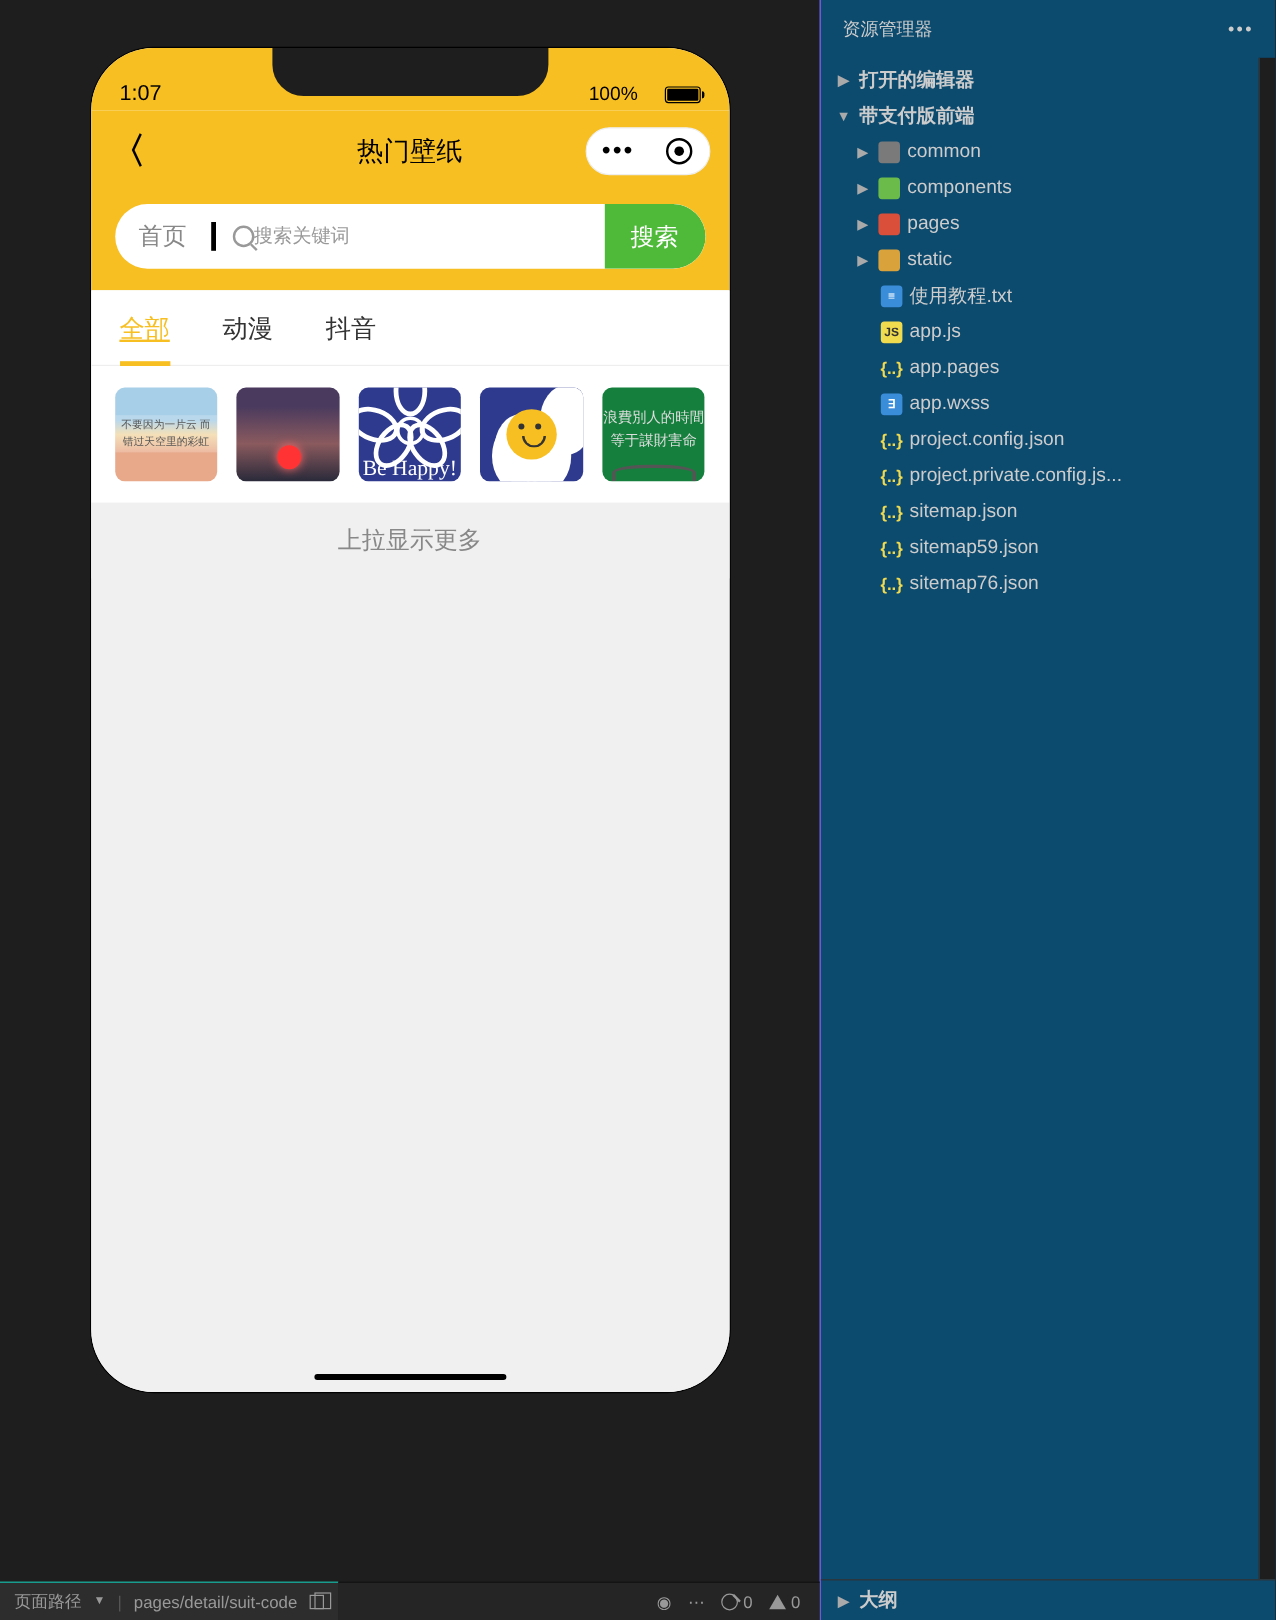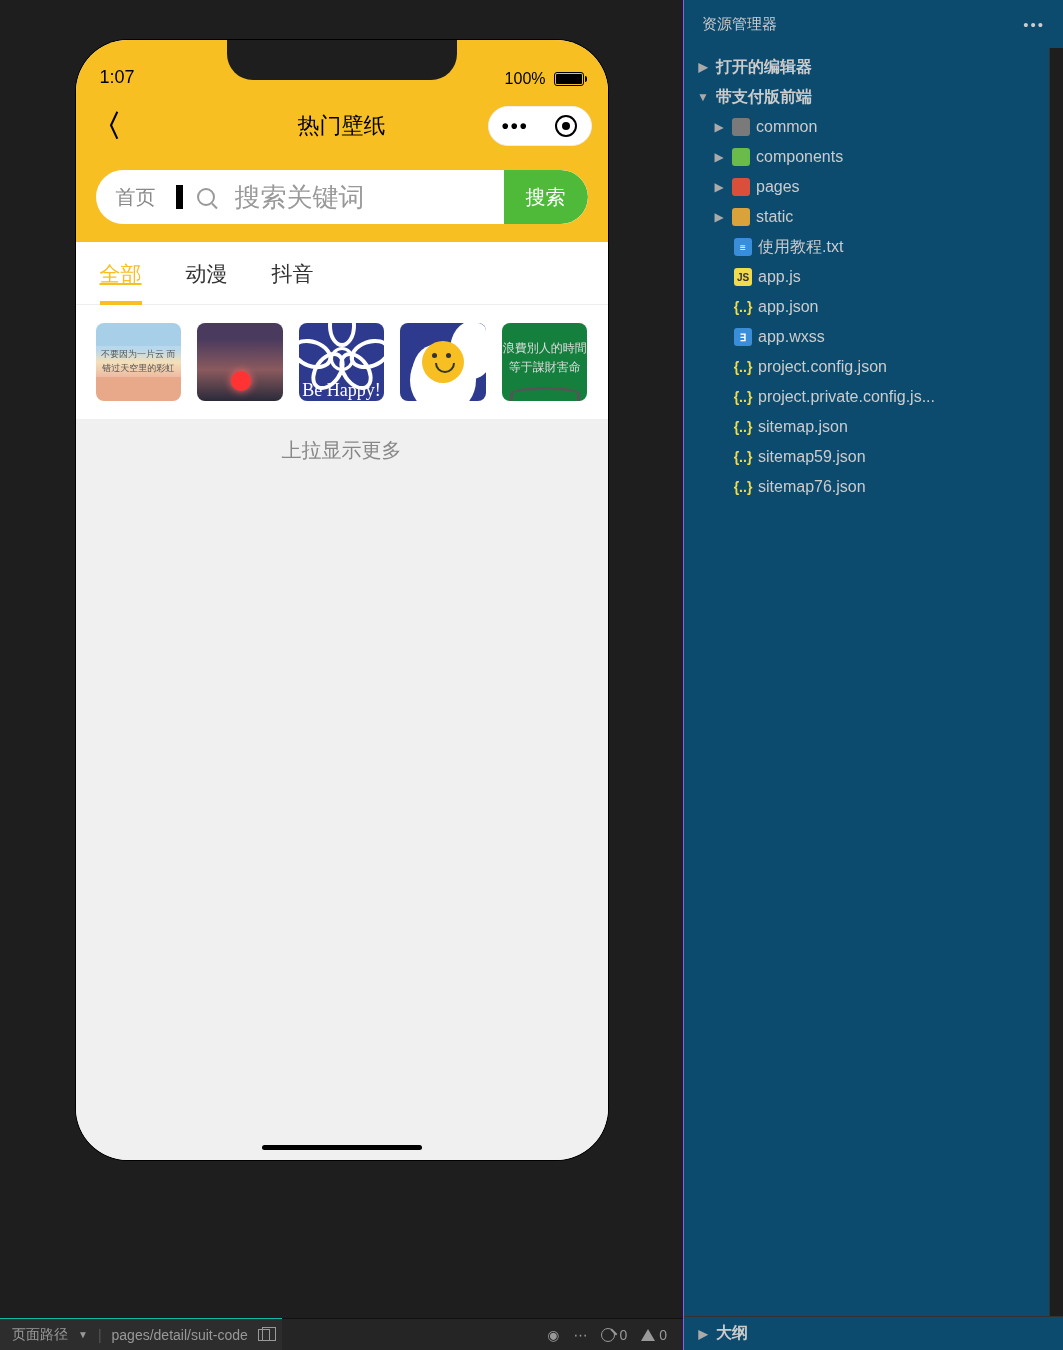--- a/index.html
+++ b/index.html
@@ -54,21 +54,21 @@
   height: 52px;
   background: #f7bf22;
   display: flex;
   align-items: flex-end;
   justify-content: space-between;
   padding: 0 24px 4px;
   font-size: 18px;
   color: #000;
 }
 .status-left { font-weight: 400; }
-.status-right { display: flex; align-items: center; gap: 8px; font-size: 16px;}
+.status-right { display: flex; align-items: center; gap: 22px; font-size: 16px;}
 .battery-icon {
   width: 30px; height: 14px; border: 1.5px solid #000; border-radius: 3px; position: relative;
 }
 .battery-icon::after { content:""; position:absolute; right:-4px; top:3px; width:2px; height:6px; background:#000; border-radius:0 2px 2px 0;}
 .battery-icon::before { content:""; position:absolute; left:1px; top:1px; bottom:1px; right:1px; background:#000; border-radius:1px;}
 .nav-bar {
   height: 68px;
   background: #f7bf22;
   display: flex;
   align-items: center;
@@ -113,31 +113,31 @@
   background: #fff;
   border-radius: 27px;
   display: flex;
   align-items: center;
   overflow: hidden;
 }
 .search-home {
   padding: 0 20px;
   font-size: 20px;
   color: #888;
-  border-right: 7px solid #000000;
+  border-right: 4px solid #000000;
   line-height: 24px;
 }
 .search-input {
   flex: 1;
   padding: 0 14px;
   display: flex;
   align-items: center;
-  gap: 20px;
+  gap: 0;
   color: #999;
-  font-size: 26px;
+  font-size: 16px;
 }
 .search-icon { width:18px; height:18px; border:2px solid #999; border-radius:50%; position:relative;}
 .search-icon::after{content:"";position:absolute;width:7px;height:2px;background:#999;bottom:-3px;right:-5px;transform:rotate(45deg);}
 .search-btn {
   width: 84px;
   height: 100%;
   background: #4fba3a;
   color: #fff;
   display: flex;
   align-items: center;
@@ -418,21 +418,21 @@
         <div class="tree-row indent-2">
           <span class="icon-sq file-txt">≡</span>
           <span>使用教程.txt</span>
         </div>
         <div class="tree-row indent-2">
           <span class="icon-sq file-js">JS</span>
           <span>app.js</span>
         </div>
         <div class="tree-row indent-2">
           <span class="icon-sq file-json">{..}</span>
-          <span>app.json</span>
+          <span>app.pages</span>
         </div>
         <div class="tree-row indent-2">
           <span class="icon-sq file-wxss">∃</span>
           <span>app.wxss</span>
         </div>
         <div class="tree-row indent-2">
           <span class="icon-sq file-json">{..}</span>
           <span>project.config.json</span>
         </div>
         <div class="tree-row indent-2">

